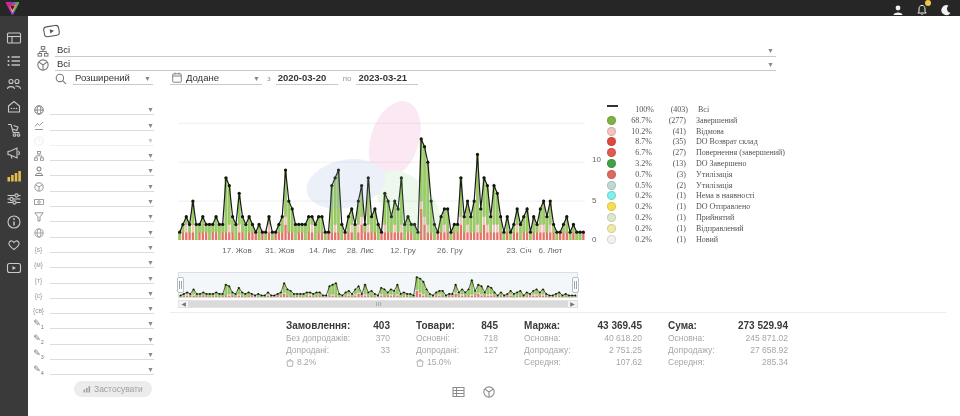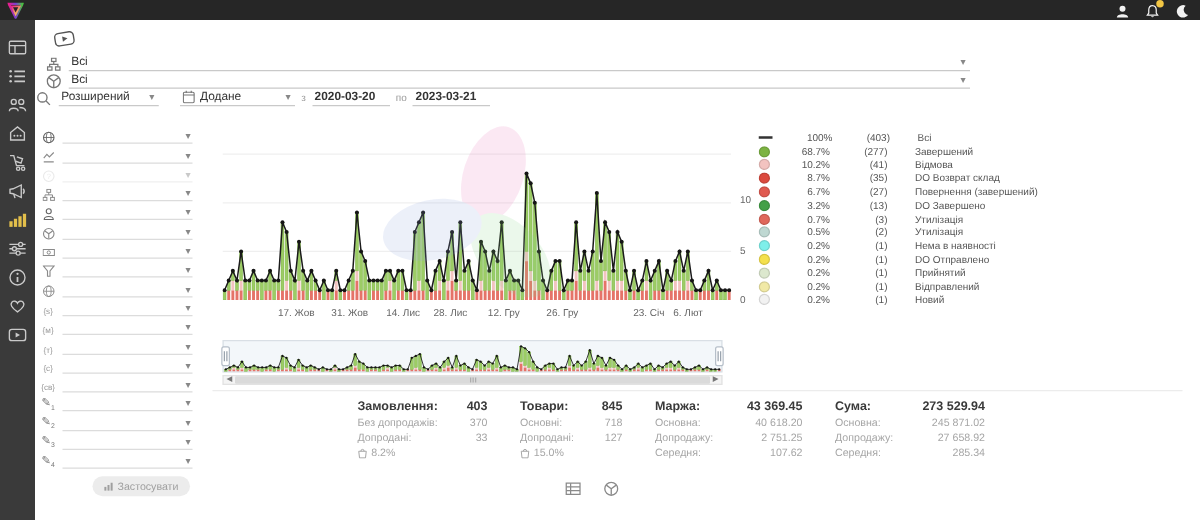--- a/index.html
+++ b/index.html
@@ -37,21 +37,21 @@
   
   #chart-plot { position:absolute; left:178px; top:100px; width:407px; height:140px; }
   #watermark { position:absolute; left:115px; top:-2px; opacity:.16; pointer-events:none; }
   #y-axis { position:absolute; left:592px; top:100px; width:20px; height:140px; }
   #y-axis span { position:absolute; font-size:8px; color:#666; }
   #x-axis { position:absolute; left:178px; top:246px; width:407px; height:11px;text-decoration:underline; }
   #x-axis span { position:absolute; font-size:8px; color:#666; transform:translateX(-50%); white-space:nowrap; }
 
   
   #legend { position:absolute; left:607px; top:105px; }
-  .lg-row { display:flex; align-items:center; height:10.8px; gap:20px; cursor:pointer; }
+  .lg-row { display:flex; align-items:flex-start; height:10.8px; gap:8px; cursor:pointer;font-family:Liberation Serif, serif; }
   .lg-swatch { width:9px; height:9px; border-radius:50%; border:1px solid rgba(0,0,0,.12); flex:0 0 auto; }
   .lg-line { width:11px; height:2px; background:#333; border:none; border-radius:0; flex:0 0 auto; }
   .lg-pct { width:28px; text-align:right; font-size:8px; color:#555; }
   .lg-cnt { width:26px; text-align:right; font-size:8px; color:#555; }
   .lg-lbl { font-size:8px; color:#555; margin-left:2px; white-space:nowrap; }
 
   
   #mini-wrap { position:absolute; left:178px; top:272px; width:400px; height:26px; background:#f3f7fa; border:1px solid #d9dfe5; }
   .brush-handle { position:absolute; top:4px; width:7px; height:16px; background:#fff; border:1px solid #b6bfc9; border-radius:2px; cursor:ew-resize; display:flex; align-items:center; justify-content:center; gap:1px; }
   .brush-handle i { display:block; width:1px; height:8px; background:#9aa4ae; }
@@ -206,21 +206,21 @@
         <circle cx="5" cy="5" r="4.3" fill="none" stroke="#777" stroke-width="0.9"></circle>
         <path d="M5,5 L5,9 M5,5 L1.7,2.6 M5,5 L8.3,2.6" fill="none" stroke="#777" stroke-width="0.9"></path>
       </svg>
   </span>
   <div class="ffield" style="flex:1">
     <span class="val">Всі</span>
       <span class="caret">▼</span>
   </div>
 </div>
 
-<div class="frow" style="left:28px;top:72px">
+<div class="frow" style="left:54px;top:72px">
   <span class="icon-slot">
     <svg width="12" height="12" viewBox="0 0 11 11">
         <circle cx="4.5" cy="4.5" r="3.4" fill="none" stroke="#777" stroke-width="1"></circle>
         <line x1="7.2" y1="7.2" x2="10" y2="10" stroke="#777" stroke-width="1"></line>
       </svg>
   </span>
   <div class="ffield" style="width:80px">
     <span class="val">Розширений</span>
       <span class="caret">▼</span>
   </div>

